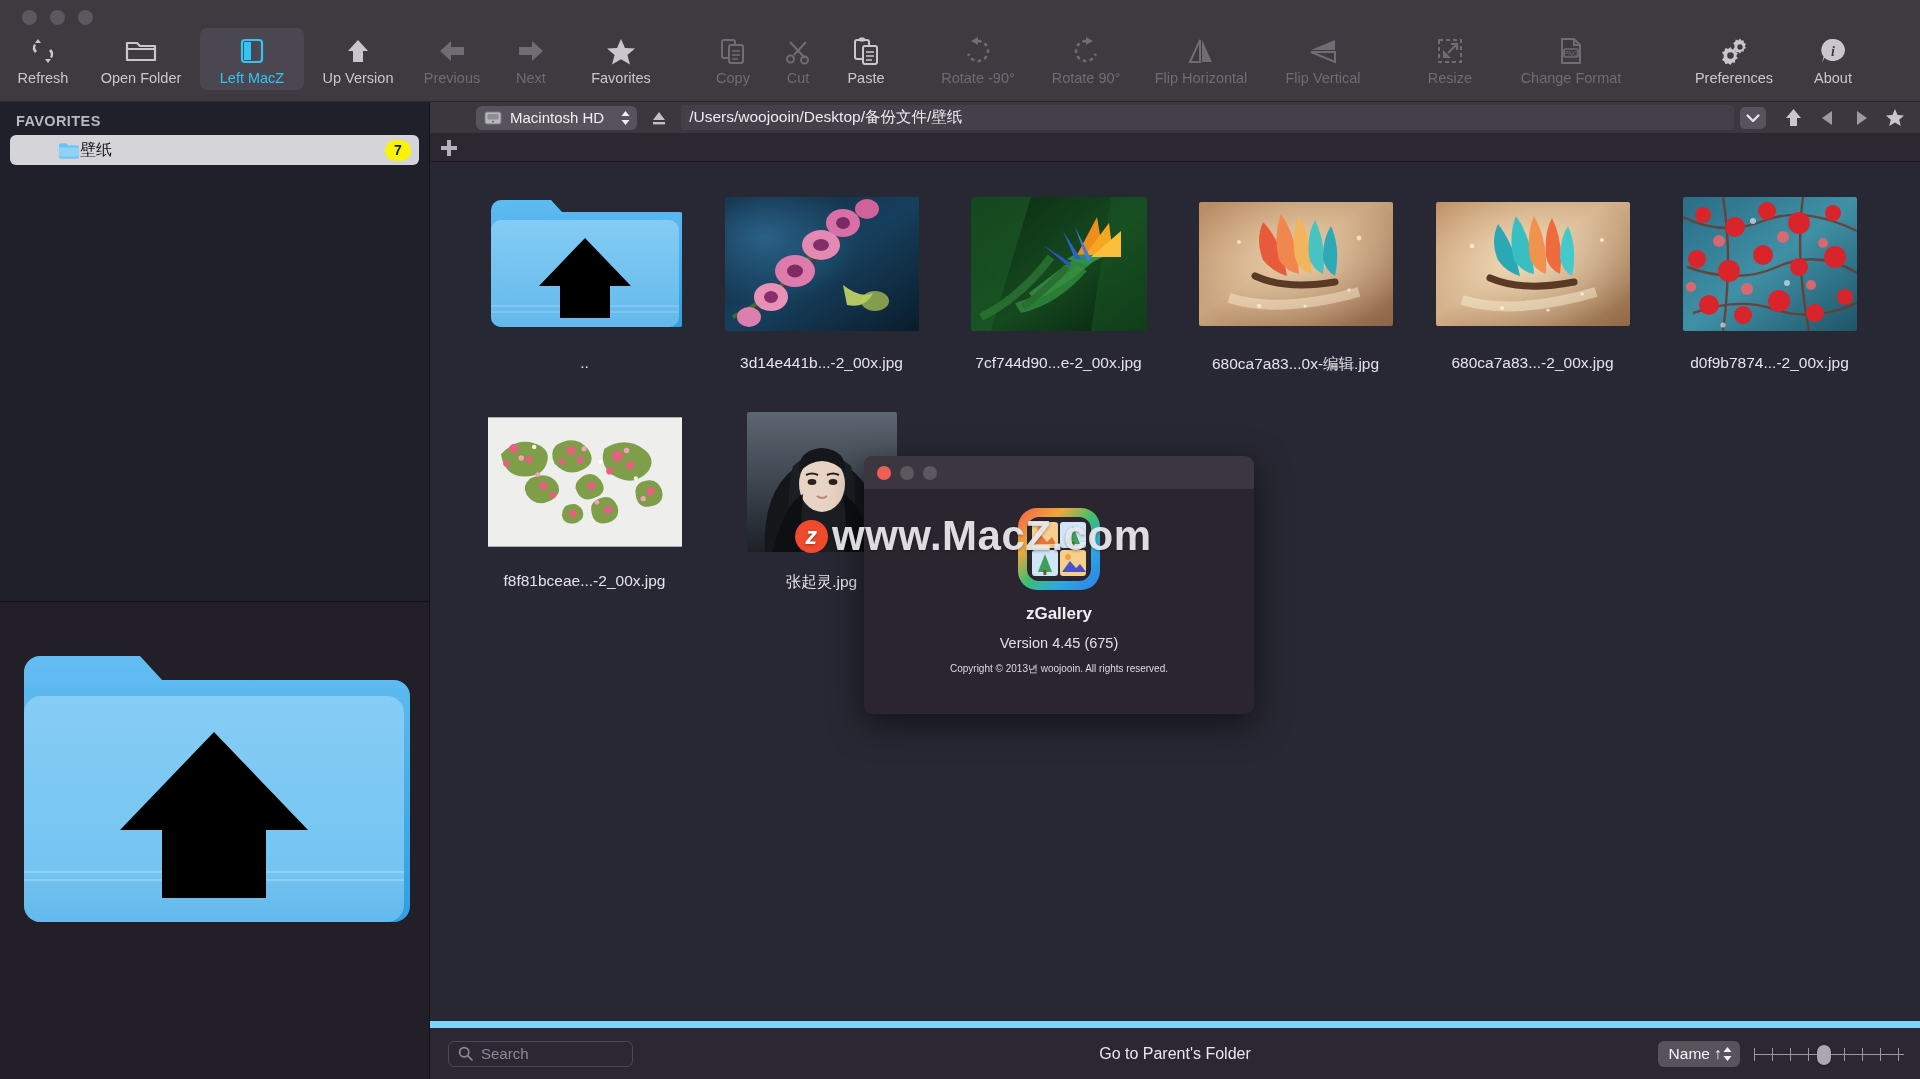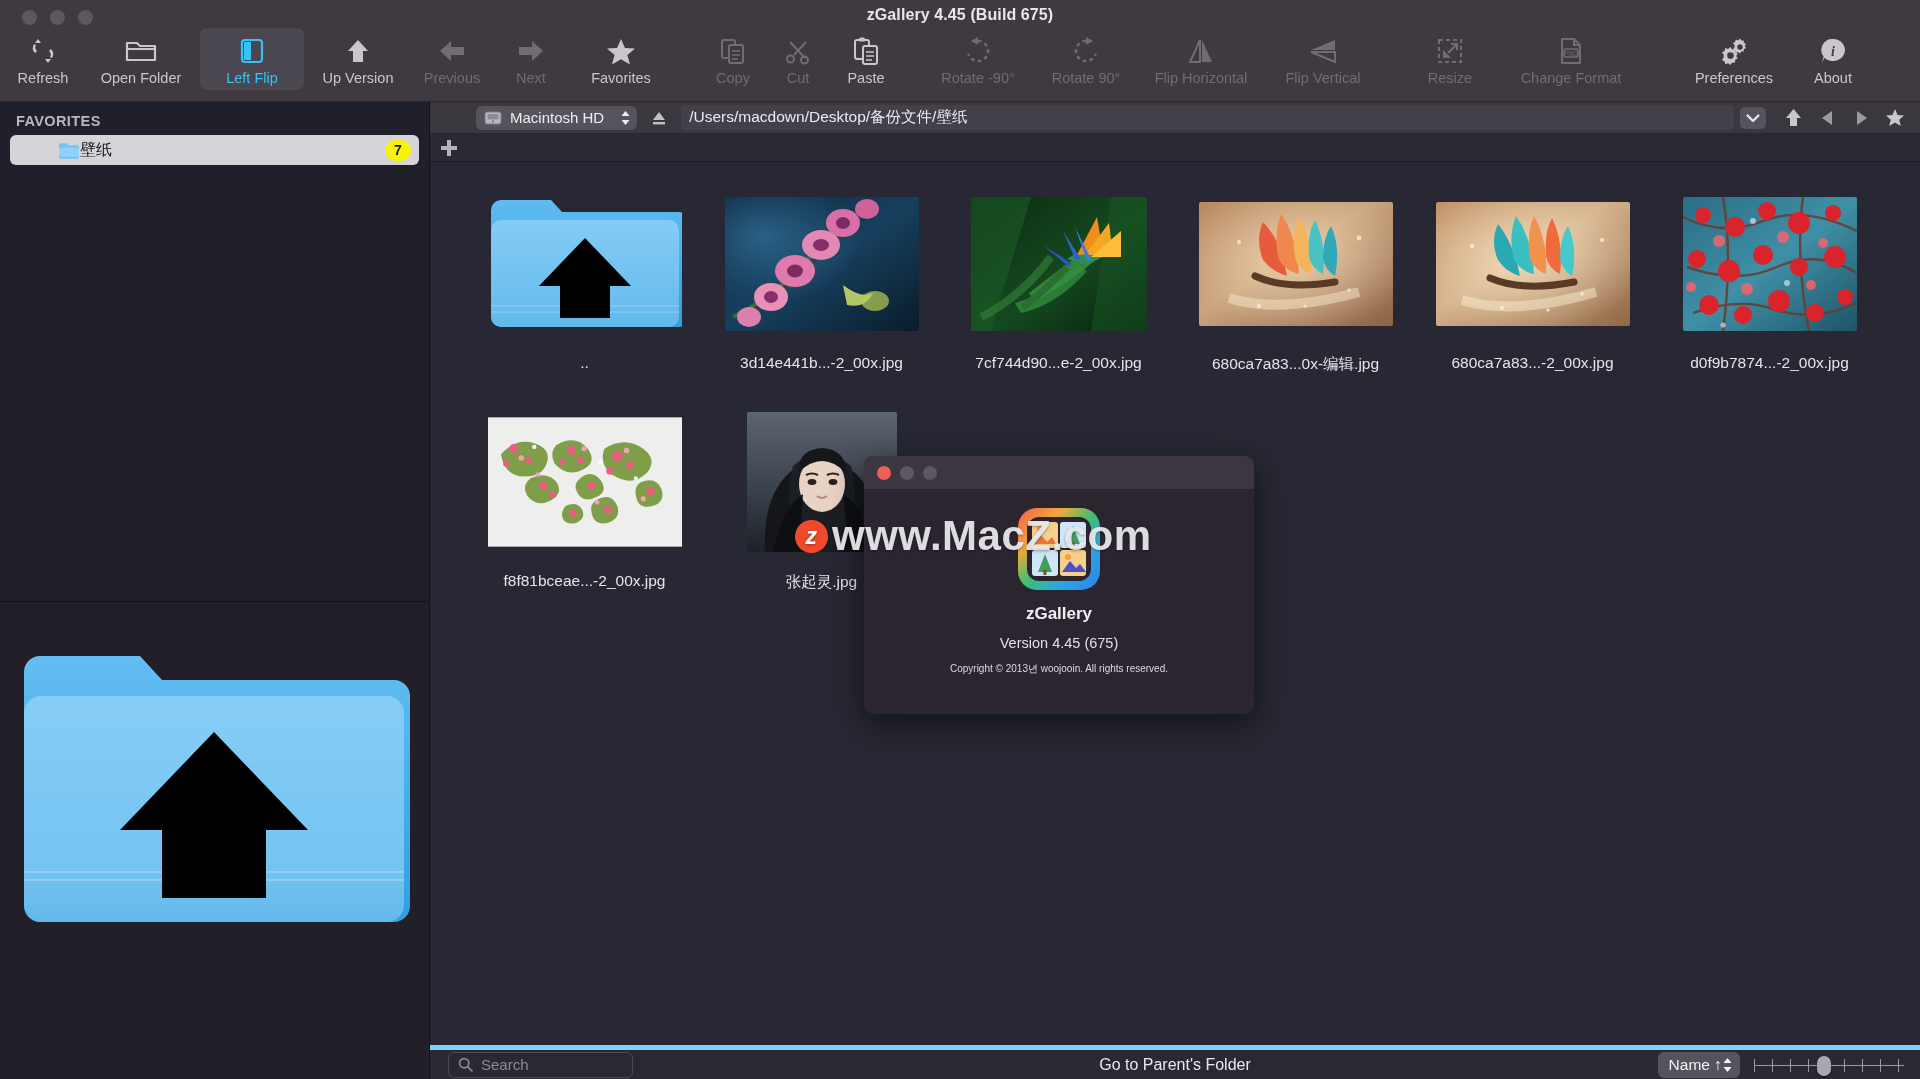--- a/index.html
+++ b/index.html
@@ -143,22 +143,22 @@
     max-width: 194px; max-height: 152px;
     border-radius: 2px;
   }
   .cap {
     margin-top: 14px; font-size: 15.5px; color: #e6e4e9;
     white-space: nowrap; text-align: center;
   }
 
   
   .statusbar {
-    height: 34px; background: #2b2833;
-    border-top: 5px solid #7dd3fc;
+    height: 58px; background: #2b2833;
+    border-top: 7px solid #7dd3fc;
     display: flex; align-items: center; flex: 0 0 auto;
     position: relative;
   }
   .search {
     margin-left: 18px; width: 185px; height: 26px;
     border: 1px solid #4b4755; border-radius: 6px;
     display: flex; align-items: center; gap: 8px; padding: 0 9px;
     color: #8d8a98; font-size: 15px;
   }
   .status-center {
@@ -226,21 +226,20 @@
 <body>
 
 <div class="app">
 
   <div class="titlebar">
     <div class="traffic">
       <span></span>
       <span></span>
       <span></span>
     </div>
-    <div class="win-title">zGallery 4.45 (Build 675)</div>
 
     <div class="toolbar">
 
       <div class="tb-item" style="width:86px;margin-left:0;">
         <span class="ic">
           <svg width="30" height="30" viewBox="0 0 30 30">
               <g fill="#c9c7cd">
             <path d="M7 7 L13 7 L10 3 Z M6 8 q-3 5 1 9 l2-2 q-3-3 -1-6 Z"></path>
             <path d="M23 23 L17 23 L20 27 Z M24 22 q3-5 -1-9 l-2 2 q3 3 1 6 Z"></path>
           </g>
@@ -258,21 +257,21 @@
         <span class="lb">Open Folder</span>
       </div>
 
       <div class="tb-item active" style="width:104px;margin-left:4px;">
         <span class="ic">
           <svg width="28" height="30" viewBox="0 0 28 30">
             <rect x="4" y="4" width="20" height="22" rx="3" fill="none" stroke="#35c3f5" stroke-width="2.2"></rect>
             <rect x="6" y="6" width="7" height="18" fill="#35c3f5"></rect>
           </svg>
         </span>
-        <span class="lb">Left Flip</span>
+        <span class="lb">Left MacZ</span>
       </div>
 
       <div class="tb-item" style="width:100px;margin-left:4px;">
         <span class="ic">
           <svg width="28" height="30" viewBox="0 0 28 30">
               <path d="M14 4 L24 15 H19 V26 H9 V15 H4 Z" fill="#c9c7cd"></path>
             </svg>
         </span>
         <span class="lb">Up Version</span>
       </div>
@@ -489,21 +488,21 @@
               </svg>
           </span>
         </div>
         <span class="eject">
           <svg width="16" height="18" viewBox="0 0 16 18">
               <path d="M8 3 L14 11 H2 Z" fill="#c3c1c8"></path>
               <rect x="2" y="13" width="12" height="2.4" fill="#c3c1c8"></rect>
             </svg>
         </span>
         <div class="pathfield">
-          <span>/Users/macdown/Desktop/备份文件/壁纸</span>
+          <span>/Users/woojooin/Desktop/备份文件/壁纸</span>
         </div>
         <div class="path-caret">
           <span>
             <svg width="14" height="10" viewBox="0 0 14 10">
                 <path d="M1.6 2.5 L7 8 L12.4 2.5" fill="none" stroke="#e6e4ea" stroke-width="2.4" stroke-linecap="round" stroke-linejoin="round"></path>
               </svg>
           </span>
         </div>
         <div class="pb-btn">
           <span>

